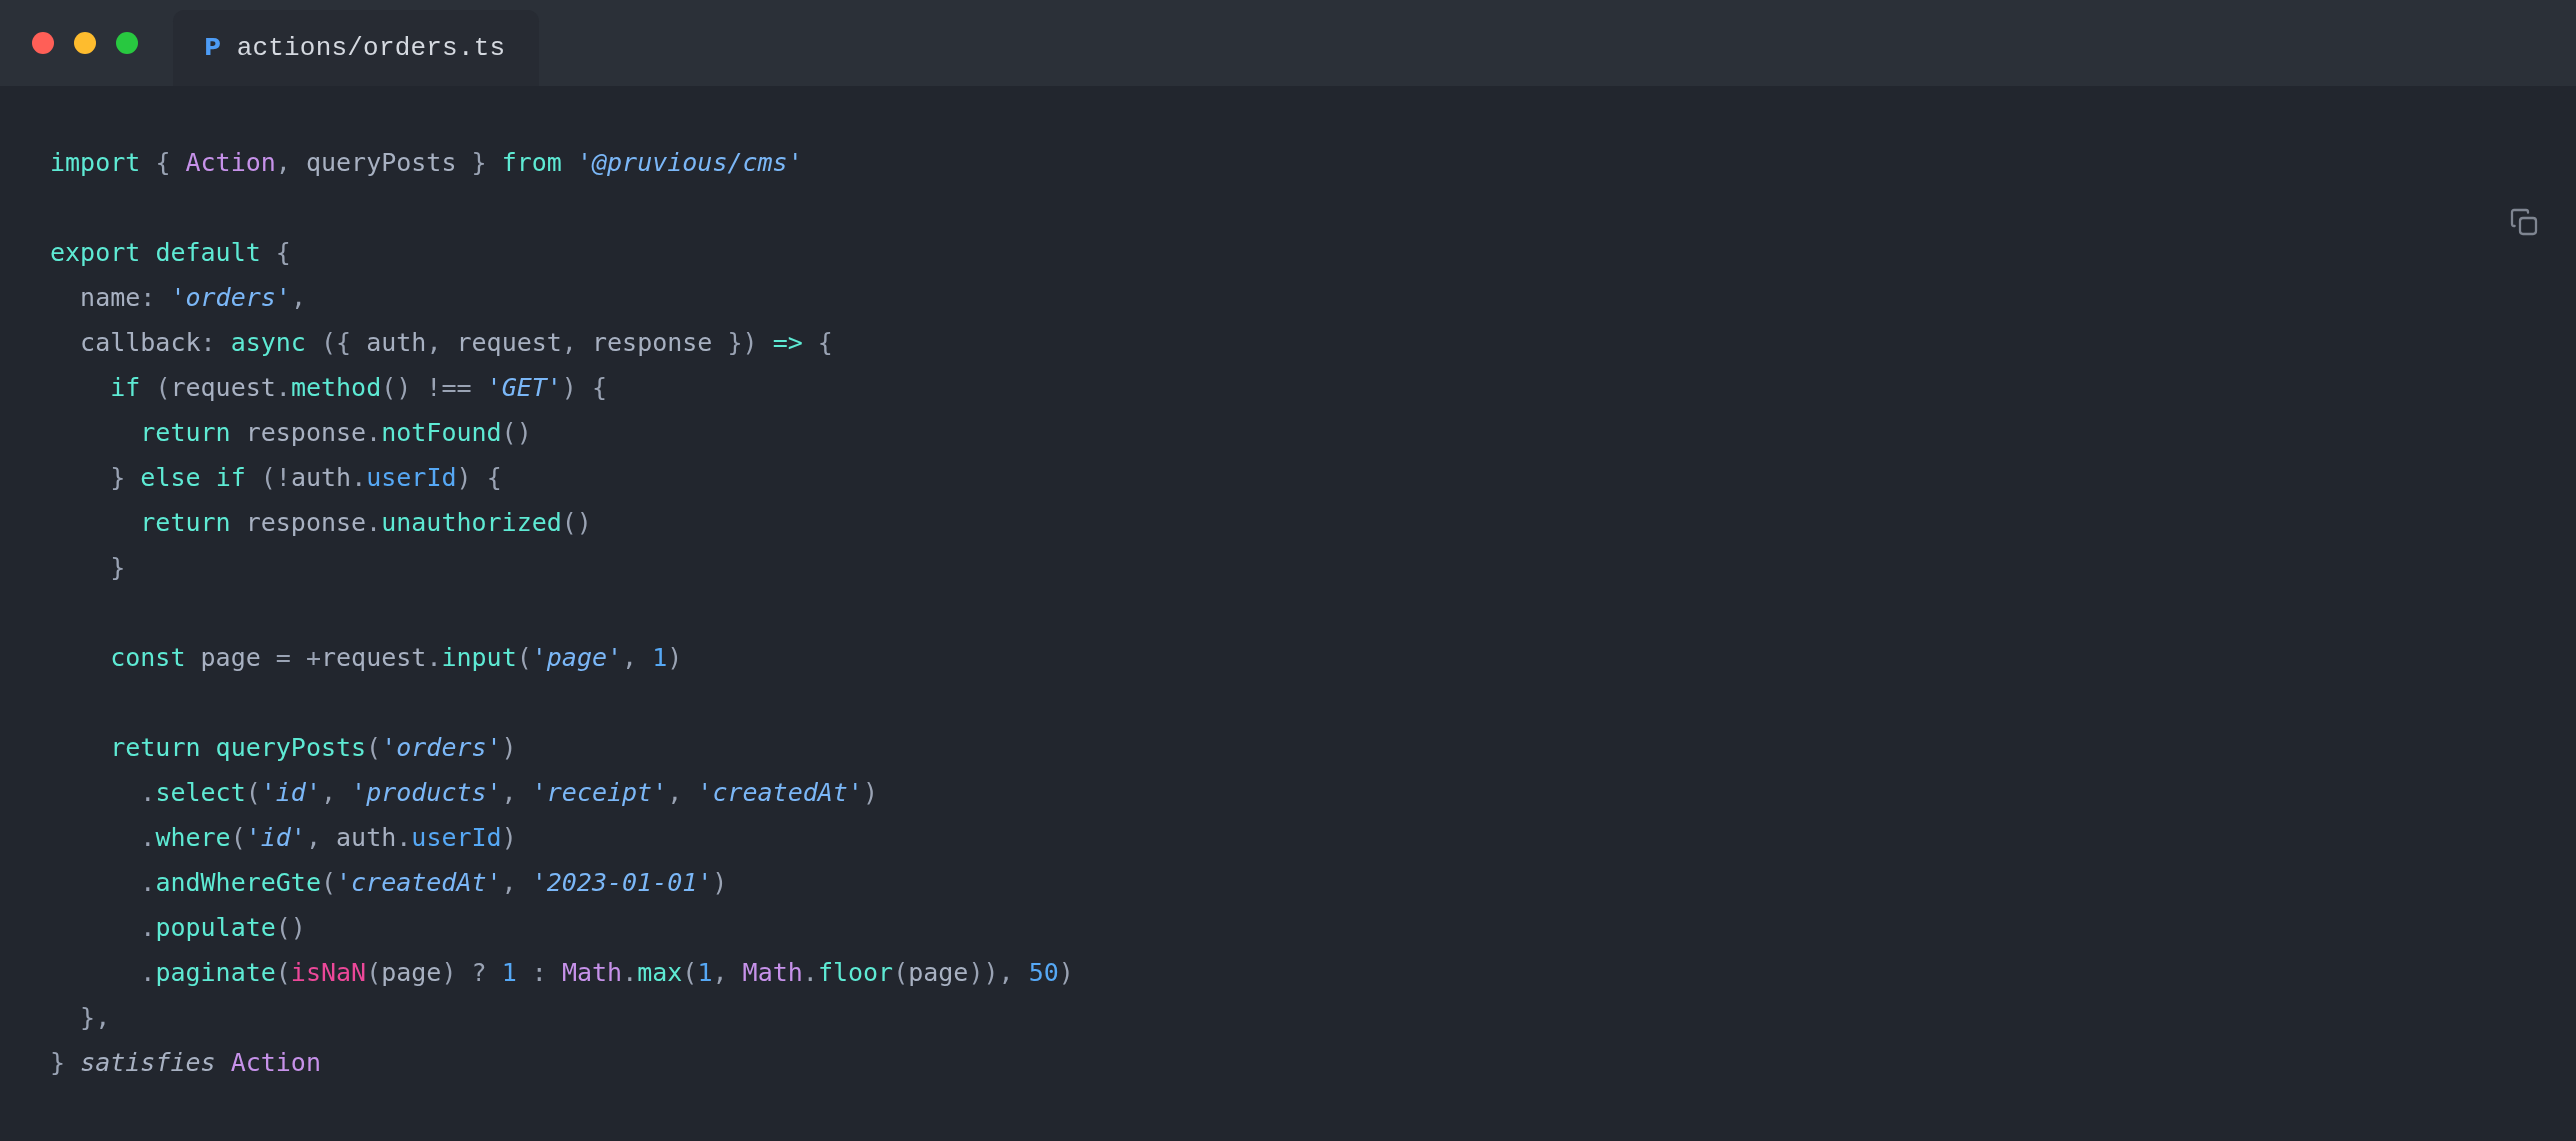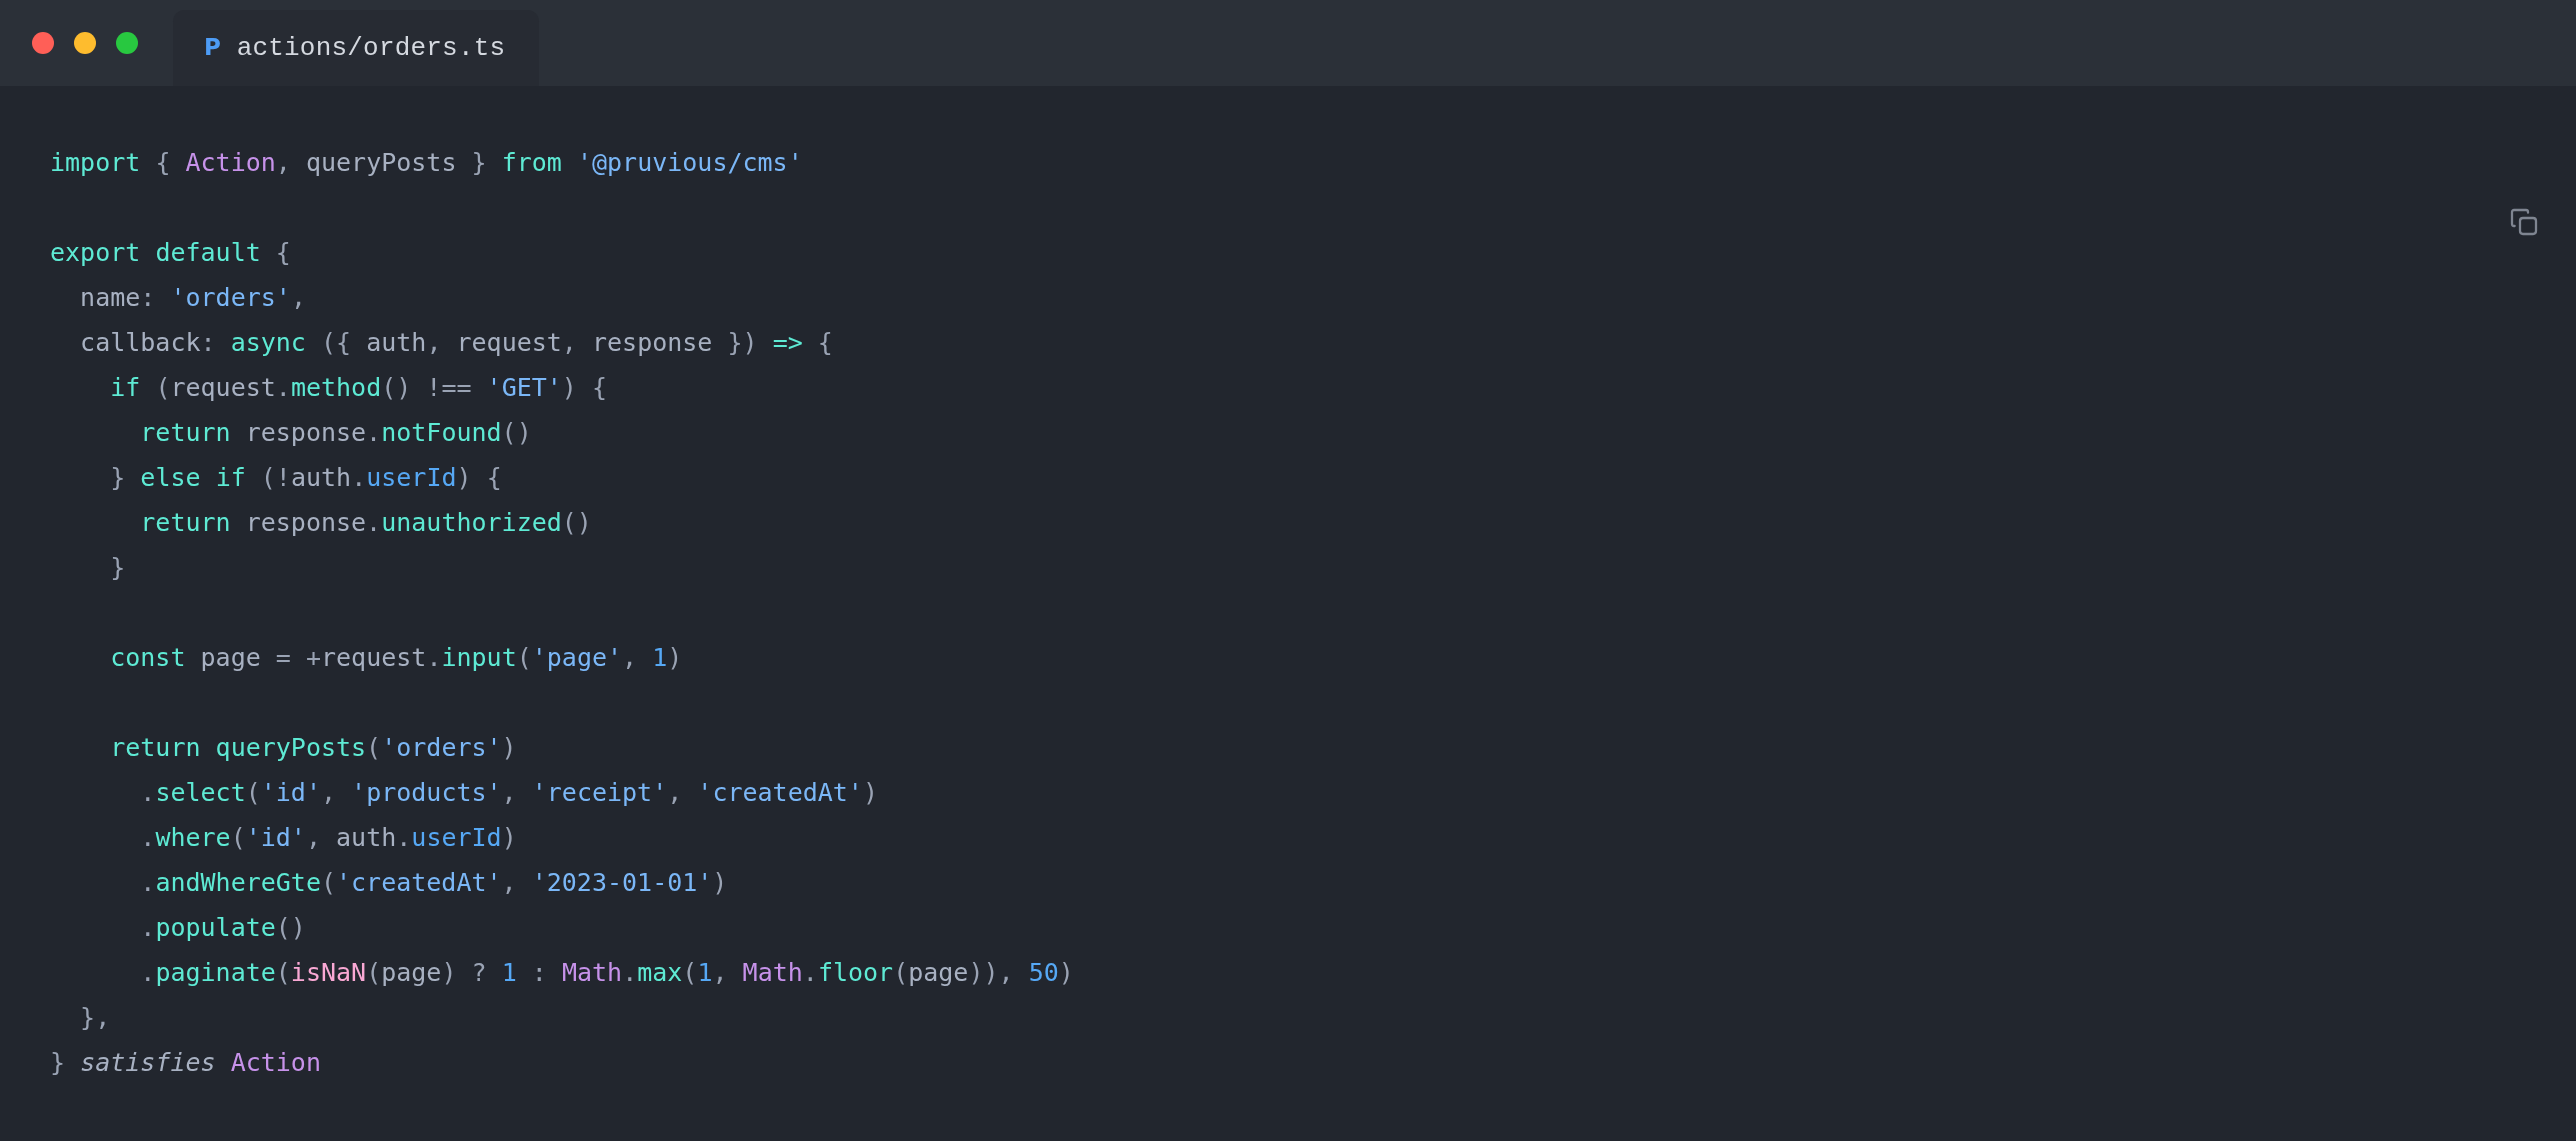--- a/index.html
+++ b/index.html
@@ -123,26 +123,26 @@
     color: #a8b1c2;
     white-space: pre;
     letter-spacing: 0px;
     tab-size: 2;
   }
 
   
   .t-kw   { color: #5eead4; }   
   .t-type { color: #c792ea; text-align: center; }   
   .t-fn   { color: #5eead4; }   
-  .t-str  { color: #7bb7f7; }   
+  .t-str  { color: #7bb7f7; font-style: italic; }   
   .t-num  { color: #56a8f5; }   
   .t-prop { color: #56a8f5; }   
   .t-var  { color: #a8b1c2; }   
   .t-punc { color: #9aa3b4; }   
-  .t-glob { color: #f9a8d4; text-align: center; }   
+  .t-glob { color: #ec4899; text-align: center; }   
   .t-plain{ color: #a8b1c2; font-style: italic; }
 </style>
 </head>
 <body>
 
 <div class="window">
 
   <div class="titlebar">
 
     <div class="traffic-lights">

